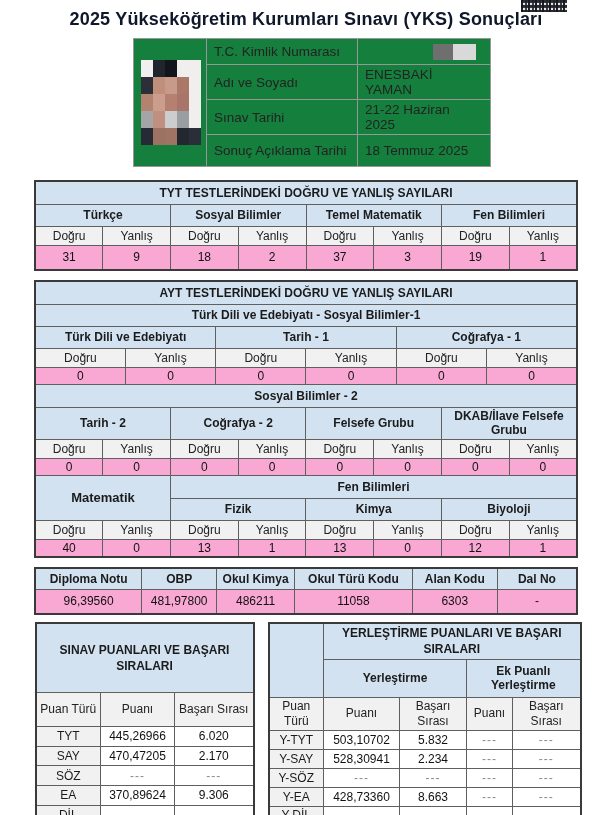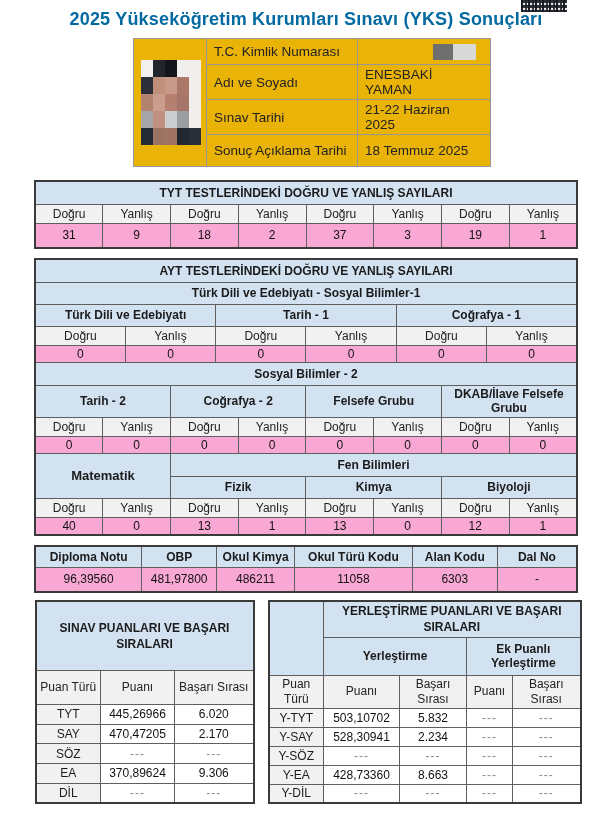--- a/index.html
+++ b/index.html
@@ -4,32 +4,32 @@
 <style>
   html,body{margin:0;padding:0;}
   body{
     width:612px;height:815px;overflow:hidden;position:relative;
     background:#ffffff;color:#1b1b1b;
     font-family:"Liberation Sans","DejaVu Sans",sans-serif;
     -webkit-font-smoothing:antialiased;
   }
   .page-title{
     margin:0;padding-top:9px;text-align:center;
-    font-size:18px;font-weight:bold;color:#0369a1;letter-spacing:0.2px;
+    font-size:18px;font-weight:bold;color:#0f172a;letter-spacing:0.2px;
   }
   .qr{
     position:absolute;top:0;left:521px;width:46px;height:12px;
     background:
       repeating-linear-gradient(90deg,rgba(20,22,28,.95) 0 2px,transparent 2px 4px,rgba(30,33,40,.85) 4px 6px,transparent 6px 7px),
       repeating-linear-gradient(0deg,#2a2d33 0 2px,#e8e8e8 2px 4px,#3a3d45 4px 5px);
   }
   
   table{border-collapse:collapse;table-layout:fixed;}
   .id-table{
-    margin:8px 0 0 133px;width:357px;border:1px solid #8a8a8a;background:#eab308;padding-left:46px;
+    margin:8px 0 0 133px;width:357px;border:1px solid #8a8a8a;background:#15803d;padding-left:46px;
   }
   .id-table td{
     border:1px solid #979797;font-size:13.5px;color:#222;
     padding:2px 7px;vertical-align:middle;box-sizing:border-box;
   }
   .photo-cell{width:73px;text-align:center;padding:2px;}
   .photo-grid{
     display:grid;grid-template-columns:repeat(5,12px);grid-auto-rows:17px;
     width:60px;margin:0 auto;filter:blur(0.7px);
   }
@@ -128,20 +128,26 @@
 </tbody>
   </table>
 
 <table class="main mt13">
   <colgroup>
     <col span="8" style="width:12.5%">
   </colgroup>
   <tbody>
       <tr style="height:23px">
     <td colspan="8" class="blue sec-title">TYT TESTLERİNDEKİ DOĞRU VE YANLIŞ SAYILARI</td>
+  </tr>
+  <tr style="height:22px">
+    <td colspan="2" class="blue grp">Türkçe</td>
+    <td colspan="2" class="blue grp">Sosyal Bilimler</td>
+    <td colspan="2" class="blue grp">Temel Matematik</td>
+    <td colspan="2" class="blue grp">Fen Bilimleri</td>
   </tr>
   <tr style="height:19px">
     <td class="gray dy">Doğru</td>
     <td class="gray dy">Yanlış</td>
     <td class="gray dy">Doğru</td>
     <td class="gray dy">Yanlış</td>
     <td class="gray dy">Doğru</td>
     <td class="gray dy">Yanlış</td>
     <td class="gray dy">Doğru</td>
     <td class="gray dy">Yanlış</td>

